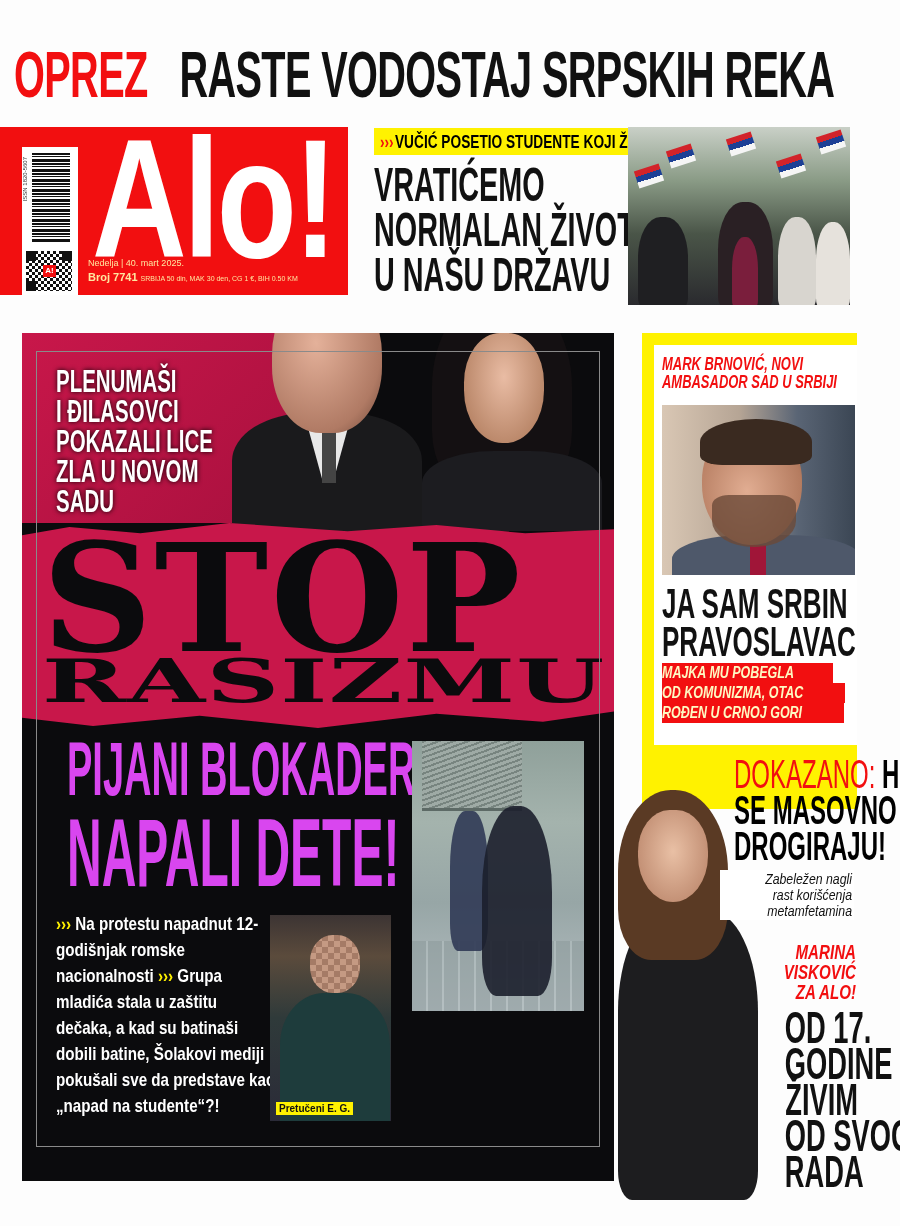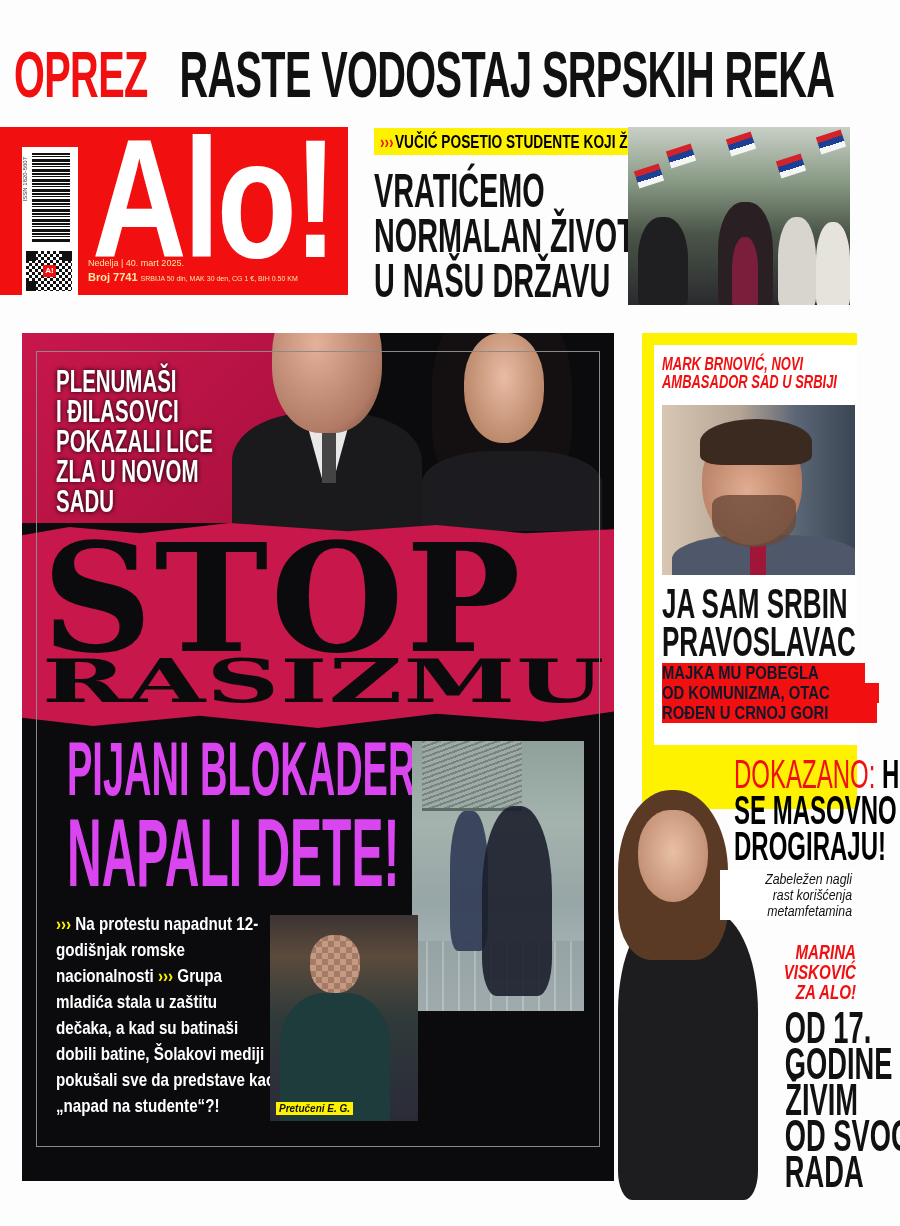--- a/index.html
+++ b/index.html
@@ -28,21 +28,21 @@
   .logo-text { position: absolute; left: 92px; top: -12px; color: #fff; font-size: 168px; font-weight: 700; letter-spacing: -4px; transform: scaleX(0.78); transform-origin: left top; white-space: nowrap; line-height: 168px; }
   .issue-line1 { position: absolute; left: 88px; top: 131px; color: #ffe7a0; font-size: 9px; white-space: nowrap; }
   .issue-line2 { position: absolute; left: 88px; top: 144px; color: #ffe7a0; font-size: 11px; font-weight: 700; white-space: nowrap; }
   .issue-line2 .small { font-size: 7px; font-weight: 400; }
 
   
   .vucic-kicker { position: absolute; left: 374px; top: 128px; height: 27px; background: #fff200; padding: 0 6px; white-space: nowrap; }
   .vucic-kicker span { font-size: 19px; line-height: 27px; font-weight: 700; transform: scaleX(0.72); transform-origin: left top; display: inline-block; }
   .vucic-kicker .arr { color: #f20f10; }
   .vucic-kicker-inner { width: 300px; overflow: visible; }
-  .vucic-head { position: absolute; left: 374px; top: 168px; width: 260px; }
+  .vucic-head { position: absolute; left: 374px; top: 162px; width: 260px; }
   .vucic-head div { font-size: 48px; line-height: 45px; font-weight: 700; color: #111; transform: scaleX(0.6); transform-origin: left top; white-space: nowrap; }
   .vucic-photo { position: absolute; left: 628px; top: 127px; width: 222px; height: 178px; overflow: hidden;
     background: linear-gradient(180deg, #c9d0c7 0%, #8a9b86 30%, #4a5548 60%, #2a2a2e 100%); }
   .flag { position: absolute; width: 26px; height: 18px; background: linear-gradient(180deg, #d2232a 0 33%, #1c3f95 33% 66%, #f5f5f5 66% 100%); transform: rotate(-18deg); }
   .person { position: absolute; border-radius: 45% 45% 10% 10%; }
 
   
   .main-panel { position: absolute; left: 22px; top: 333px; width: 592px; height: 848px; background: #0b0b0d; overflow: hidden; }
   .main-panel .red-bg { position: absolute; left: 0; top: 0; width: 290px; height: 190px; background: linear-gradient(135deg, #c8174a, #a8103e); }
   .inner-frame { position: absolute; left: 14px; top: 18px; width: 564px; height: 796px; border: 1px solid #8a8a8a; pointer-events: none; }
@@ -72,22 +72,22 @@
     background: linear-gradient(180deg, #8fa09a 0%, #a4b3ad 30%, #97a6a6 60%, #b7bfc3 100%); }
   .cctv-grid { position: absolute; left: 10px; top: 0; width: 100px; height: 70px; background: repeating-linear-gradient(160deg, #77847f 0 2px, #9eaaa5 2px 5px); border-bottom: 3px solid #5d6a66; }
   .cctv-fig1 { position: absolute; left: 38px; top: 70px; width: 38px; height: 140px; background: #303a55; border-radius: 40% 40% 20% 20%; opacity: 0.9; }
   .cctv-fig2 { position: absolute; left: 70px; top: 65px; width: 70px; height: 190px; background: #1c1f2c; border-radius: 45% 45% 20% 20%; opacity: 0.9; }
   .cctv-cobble { position: absolute; left: 0; bottom: 0; width: 100%; height: 70px; background: repeating-linear-gradient(90deg, #8d9b9c 0 14px, #b4c0c1 14px 16px), #9aa7a8; opacity: 0.55; }
 
   .lede { position: absolute; left: 34px; top: 578px; width: 218px; color: #fff; }
   .lede p { font-size: 18.5px; line-height: 26px; font-weight: 700; transform: scaleX(0.82); transform-origin: left top; width: 268px; }
   .lede .arr { color: #fff200; }
 
-  .boy-photo { position: absolute; left: 248px; top: 582px; width: 148px; height: 206px; overflow: hidden;
-    background: linear-gradient(180deg, #3c3433 0%, #5b4b3c 20%, #2f3a3a 50%, #2b2b38 100%); font-style: italic; }
+  .boy-photo { position: absolute; left: 248px; top: 582px; width: 121px; height: 206px; overflow: hidden;
+    background: linear-gradient(180deg, #3c3433 0%, #5b4b3c 20%, #2f3a3a 50%, #2b2b38 100%); }
   .boy-head { position: absolute; left: 40px; top: 20px; width: 50px; height: 58px; background: repeating-conic-gradient(#c59a83 0 25%, #a57b66 0 50%) 0 0/12px 12px; border-radius: 45%; }
   .boy-jacket { position: absolute; left: 10px; top: 78px; width: 110px; height: 130px; background: #1e3c3c; border-radius: 40% 40% 0 0; }
   .boy-caption { position: absolute; left: 6px; bottom: 6px; background: #fff200; color: #111; font-size: 10px; font-weight: 700; padding: 1px 3px; white-space: nowrap; }
 
   .unija { position: absolute; left: 390px; top: 688px; width: 200px; color: #fff; }
   .unija p { font-size: 18.5px; line-height: 26px; font-weight: 700; transform: scaleX(0.82); transform-origin: left top; width: 240px; }
   .unija .kick { color: #fff200; }
 
   .bottom-strip { position: absolute; left: 0; top: 793px; width: 592px; height: 34px; background: #f20f10; white-space: nowrap; overflow: hidden; }
   .bottom-strip span { display: inline-block; color: #fff; font-size: 30px; line-height: 34px; font-weight: 700; font-style: italic; transform: scaleX(0.62); transform-origin: left top; padding-left: 4px; }
@@ -100,21 +100,21 @@
   .brn-photo { position: absolute; left: 20px; top: 72px; width: 193px; height: 170px; overflow: hidden;
     background: linear-gradient(90deg, #d9c7b4 0%, #b6a595 40%, #5a6575 70%, #3b4654 100%); }
   .brn-head { position: absolute; left: 40px; top: 20px; width: 100px; height: 120px; background: radial-gradient(ellipse at 45% 55%, #e1ad92, #b57c60 70%, #7a4e3a); border-radius: 46% 46% 50% 50%; }
   .brn-hair { position: absolute; left: 38px; top: 14px; width: 112px; height: 46px; background: #3a2a20; border-radius: 50% 50% 20% 20%; }
   .brn-beard { position: absolute; left: 50px; top: 90px; width: 84px; height: 52px; background: #6b4a38; border-radius: 20% 20% 50% 50%; opacity: 0.8; }
   .brn-suit { position: absolute; left: 10px; top: 130px; width: 190px; height: 60px; background: #4e586a; border-radius: 40% 40% 0 0; }
   .brn-tie { position: absolute; left: 88px; top: 140px; width: 16px; height: 40px; background: #a01538; }
   .brn-quote { position: absolute; left: 20px; top: 252px; color: #111; }
   .brn-quote div { font-size: 42px; line-height: 38px; font-weight: 700; transform: scaleX(0.62); transform-origin: left top; white-space: nowrap; }
   .brn-sub { position: absolute; left: 20px; top: 330px; }
-  .brn-sub div { display: table; background: #f20f10; color: #0f172a; font-size: 19px; line-height: 20px; font-weight: 700; margin-bottom: 0; }
+  .brn-sub div { display: table; background: #f20f10; color: #fef9c3; font-size: 16px; line-height: 20px; font-weight: 700; font-style: italic; margin-bottom: 0; }
   .brn-sub div span { display: inline-block; transform: scaleX(0.78); transform-origin: left top; white-space: nowrap; padding-right: 2px; }
 
   .drog-head { position: absolute; left: 654px; top: 756px; width: 200px; text-align: right; }
   .drog-head div { font-size: 40px; line-height: 36px; font-weight: 700; white-space: nowrap; transform: scaleX(0.6); transform-origin: right top; }
   .drog-head .red { color: #f20f10; font-weight: 400; }
   .drog-sub { position: absolute; left: 720px; top: 870px; width: 134px; text-align: right; background: #fff; padding: 1px 2px; }
   .drog-sub div { font-size: 15px; line-height: 16px; font-style: italic; color: #111; white-space: nowrap; transform: scaleX(0.82); transform-origin: right top; }
 
   .woman { position: absolute; left: 608px; top: 790px; width: 160px; height: 410px; }
   .woman-hair { position: absolute; left: 10px; top: 0; width: 110px; height: 170px; background: #5a3a24; border-radius: 48% 48% 30% 30%; }

